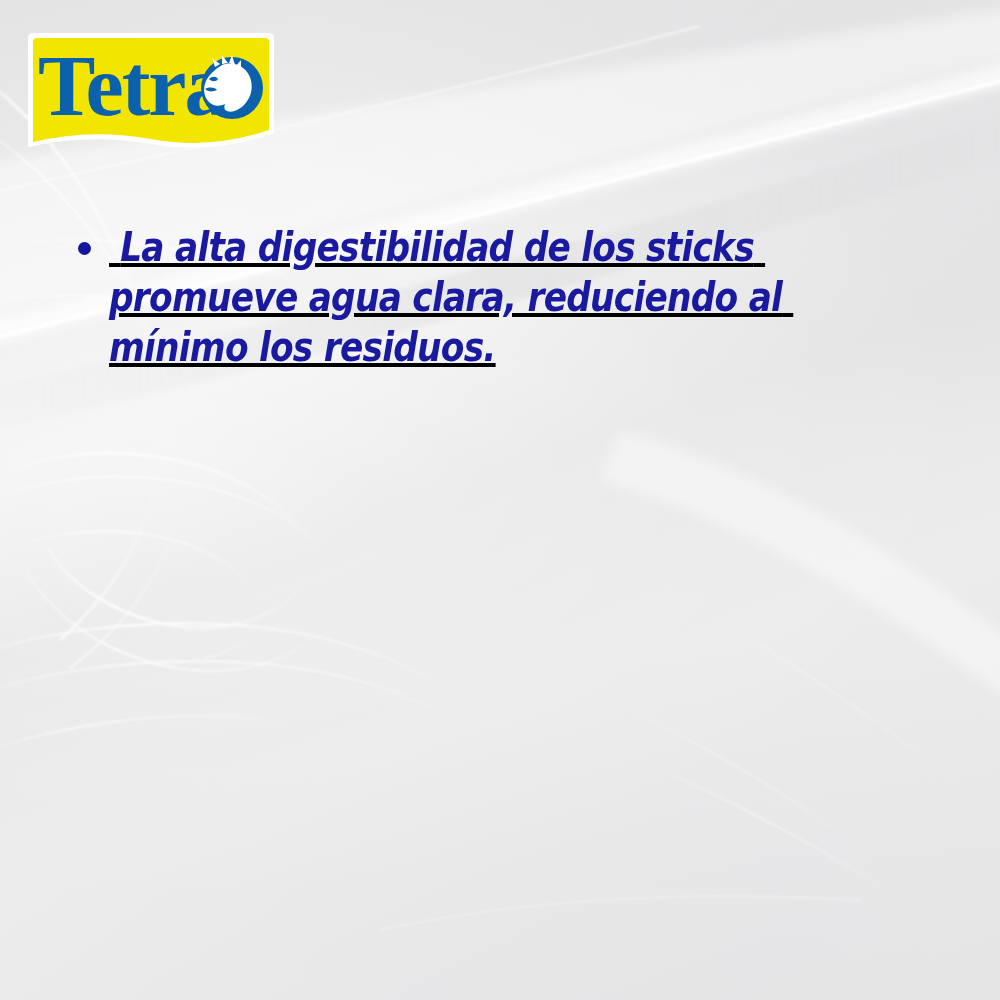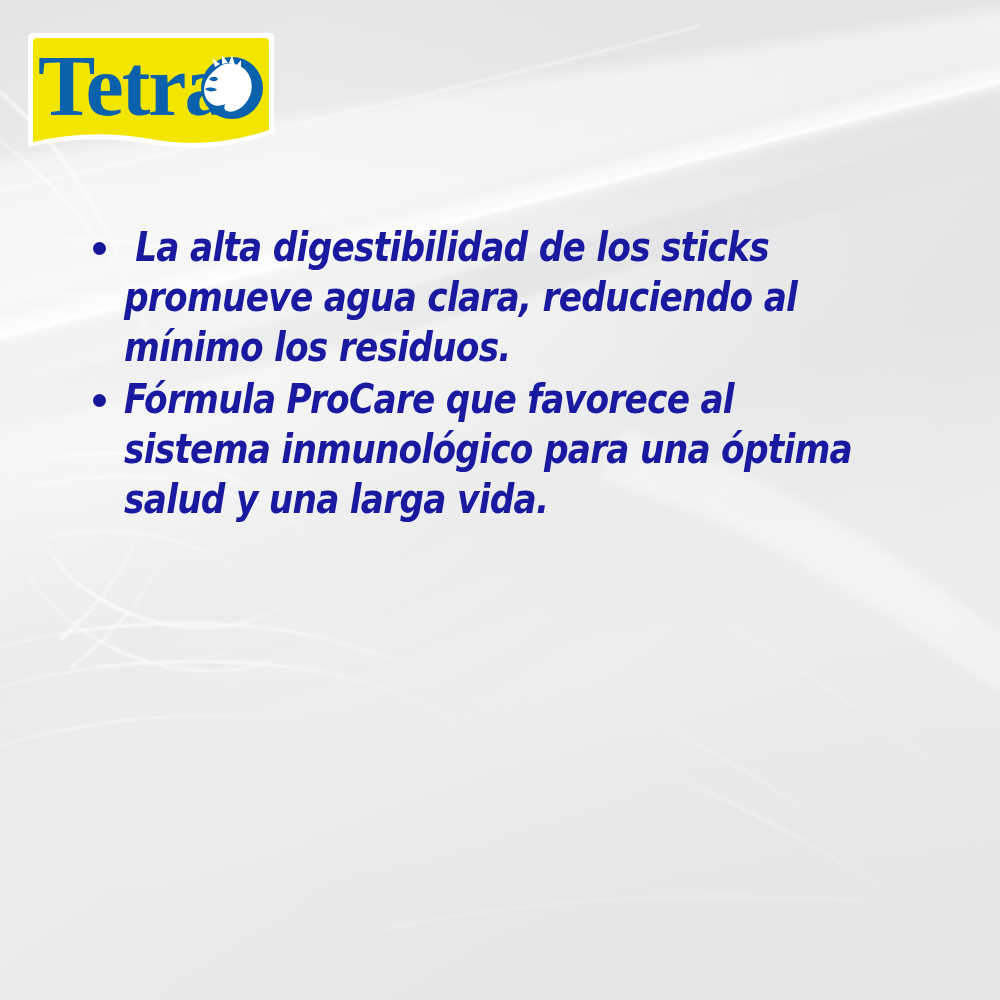--- a/index.html
+++ b/index.html
@@ -53,23 +53,24 @@
     position: absolute;
     left: 26px;
     top: 31px;
     width: 250px;
     height: 122px;
   }
 
   
   .bullets {
     position: absolute;
-    left: 93px;
+    left: 78px;
     top: 222px;
     width: 900px;
+    text-decoration: underline;
   }
   .bullet-row {
     display: flex;
     align-items: flex-start;
     margin-bottom: 2px;
   }
   .bullet-dot {
     flex: 0 0 auto;
     width: 13px;
     height: 13px;
@@ -204,21 +205,17 @@
 
   <div class="bullets">
 
     <div class="bullet-row">
       <span class="bullet-dot"></span>
       <span class="bullet-text"> La alta digestibilidad de los sticks promueve agua clara, reduciendo al mínimo los residuos.</span>
     </div>
 
 
 
-    <div class="bullet-row">
-      <span class="bullet-dot"></span>
-      <span class="bullet-text">Fórmula ProCare que favorece al sistema inmunológico para una óptima salud y una larga vida.</span>
-    </div>
 
 
   </div>
 
 </div>
 
 </body></html>

